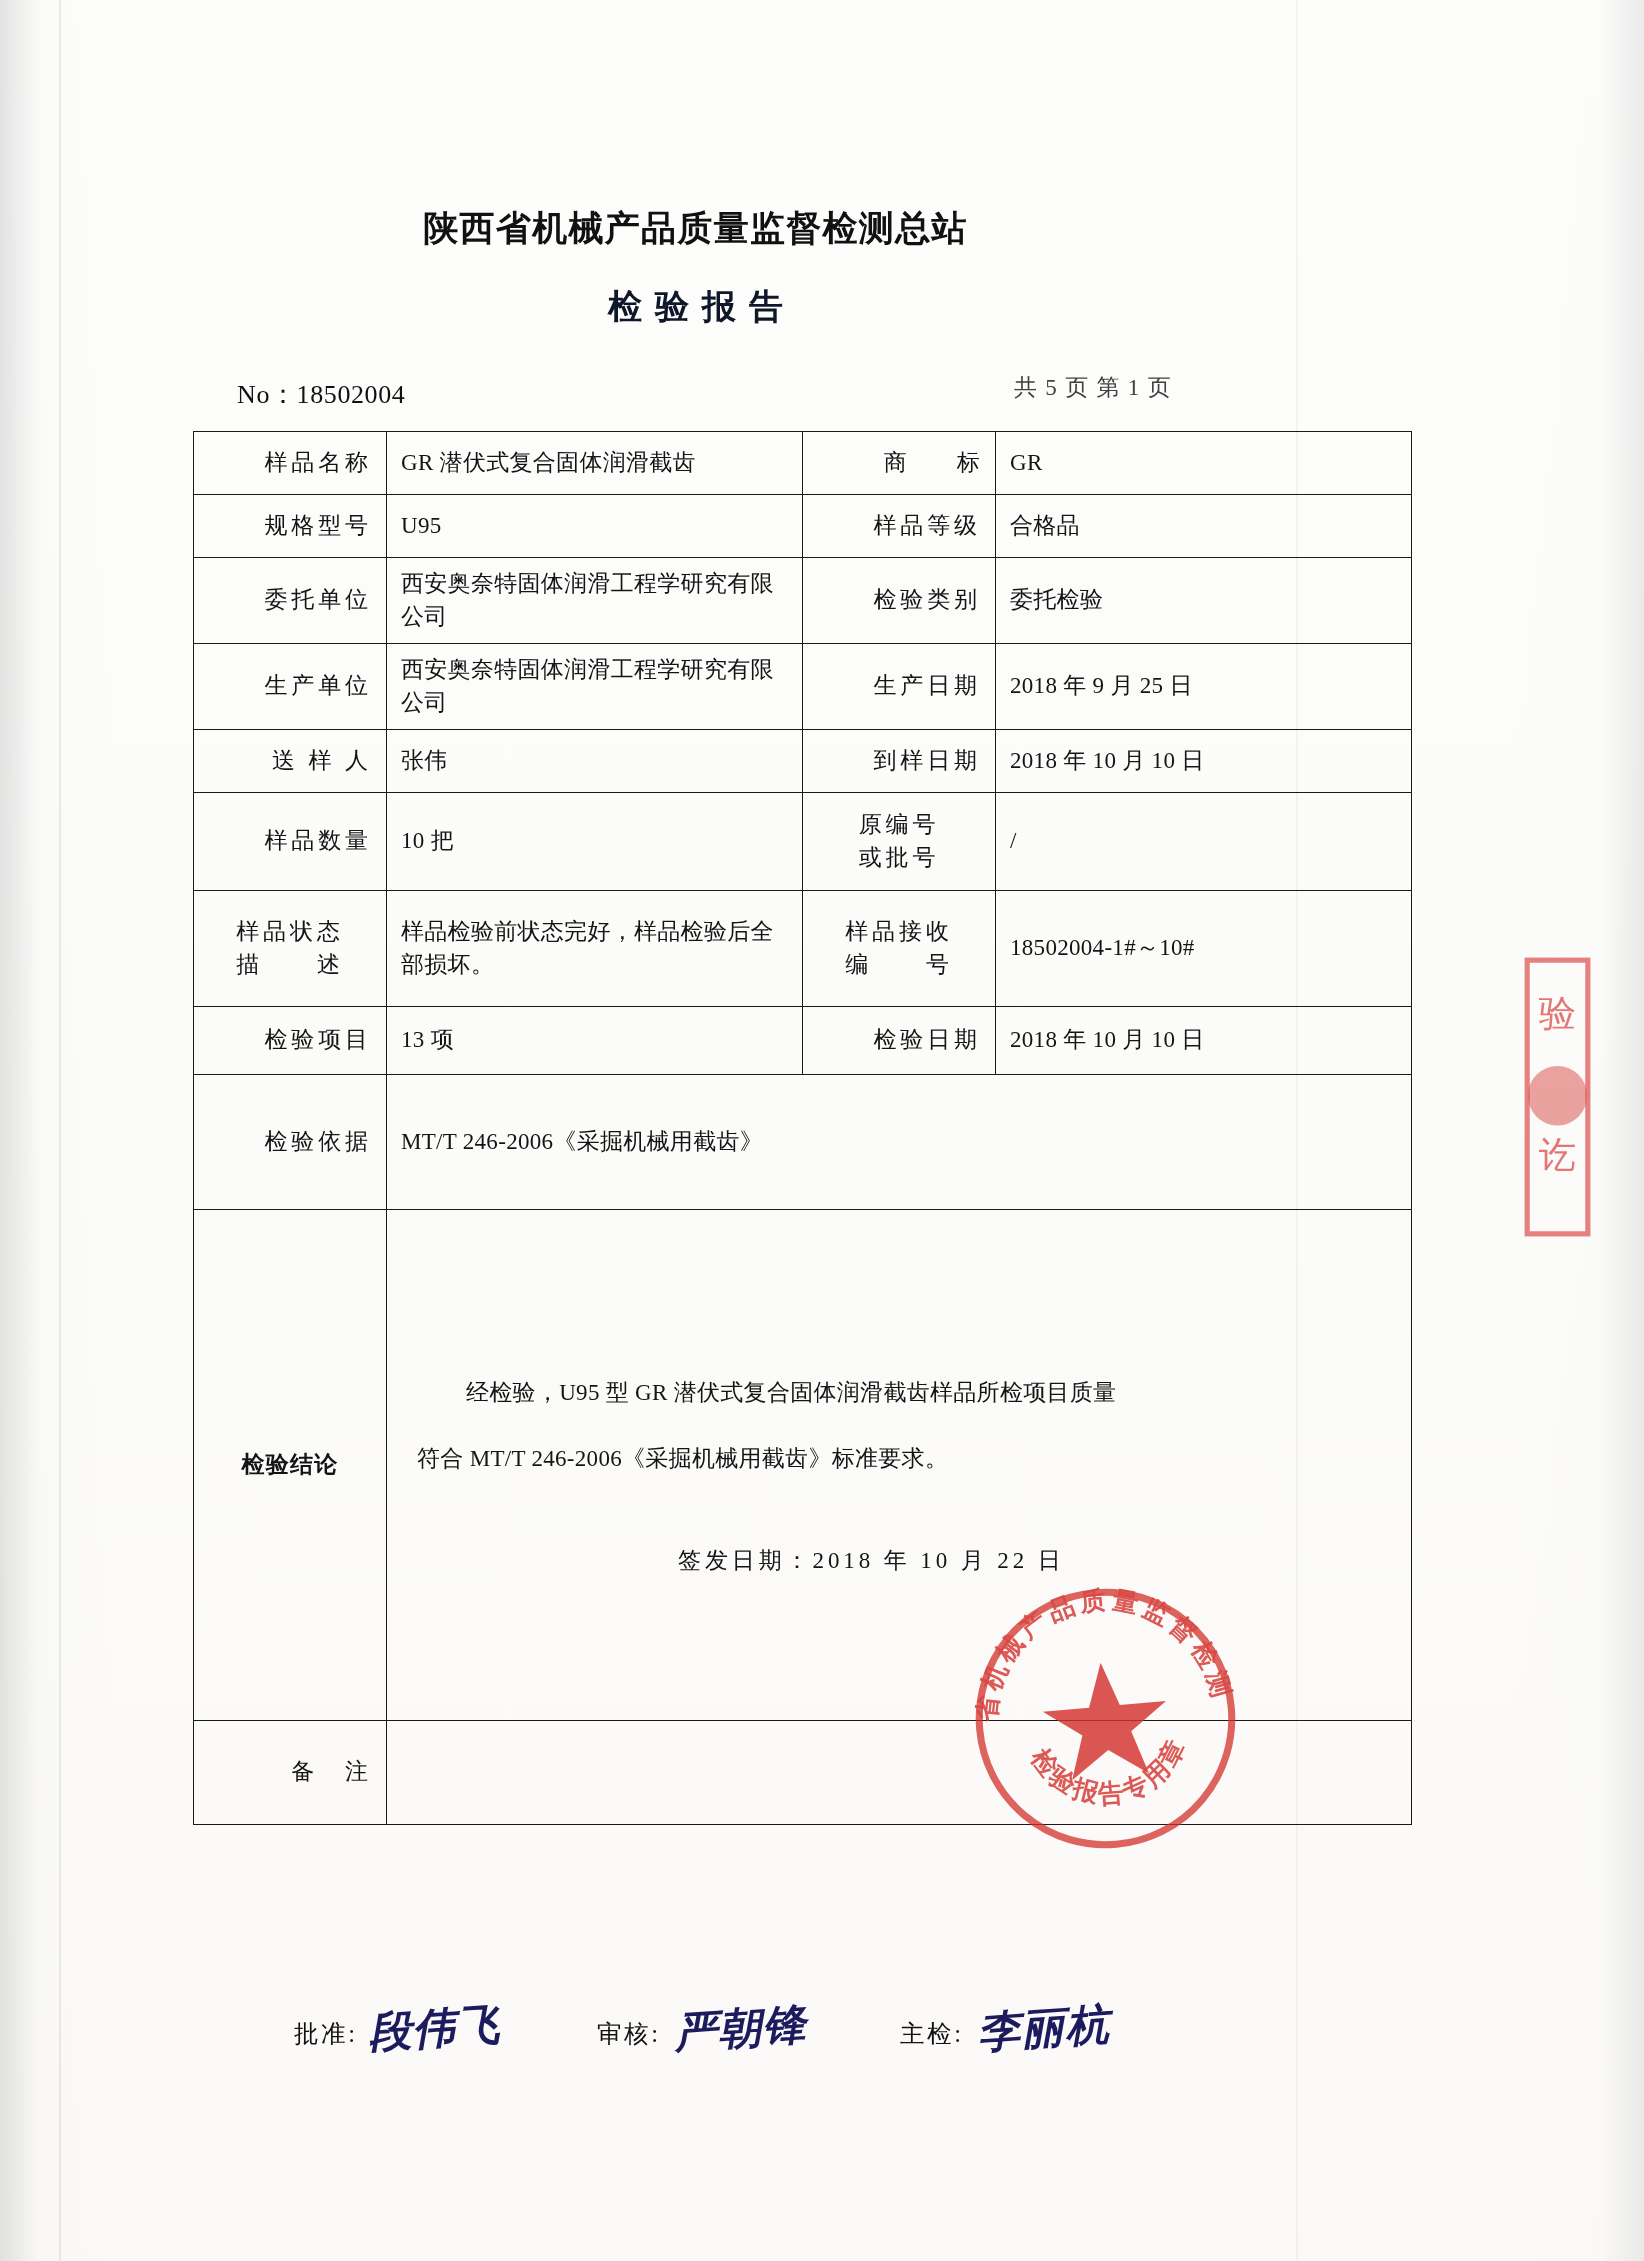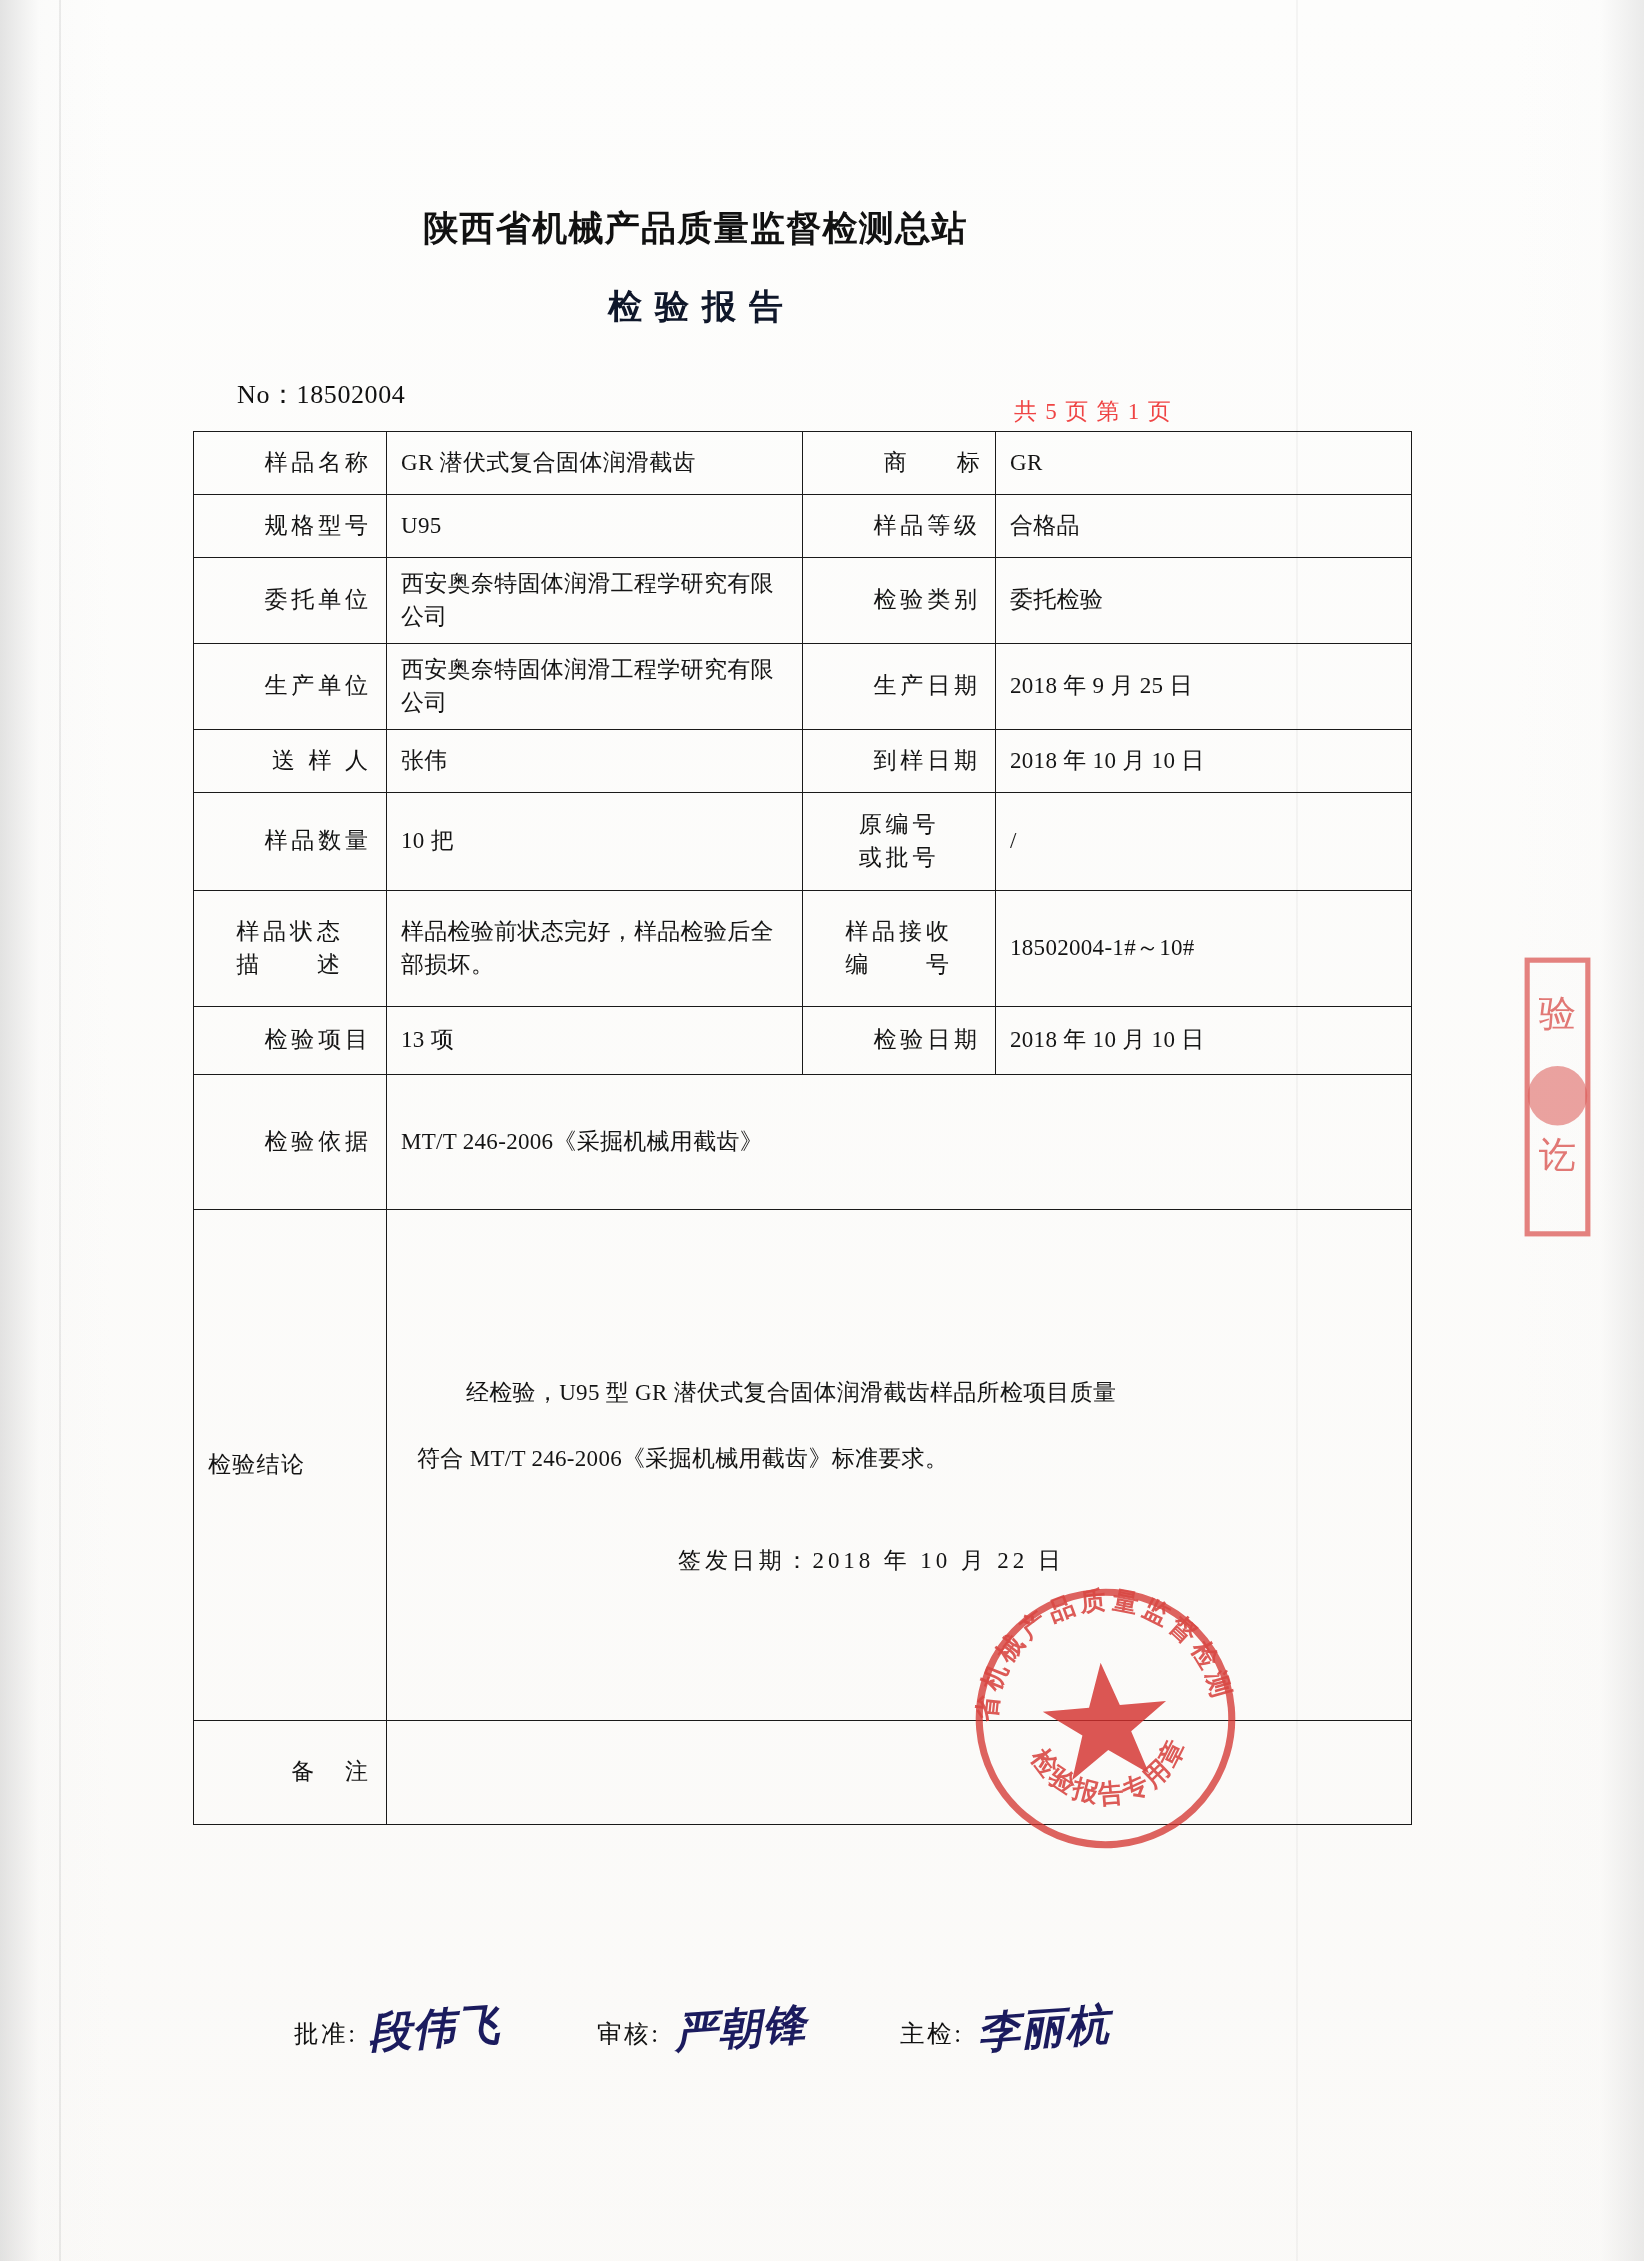--- a/index.html
+++ b/index.html
@@ -71,24 +71,24 @@
     position: absolute;
     left: 237px;
     top: 377px;
     font-size: 26px;
     letter-spacing: 0.6px;
     color: #121212;
   }
   .page-count {
     position: absolute;
     right: 219px;
-    top: 396px;
+    top: 372px;
     font-size: 23px;
     letter-spacing: 1.3px;
-    color: #ef4444;
+    color: #404040;
   }
 
   
   .tbl {
     position: absolute;
     left: 193px;
     top: 431px;
     width: 1219px;
     border-collapse: collapse;
     table-layout: fixed;
@@ -123,24 +123,25 @@
   .r-basis td  { height: 134px; }
   .r-concl td  { height: 510px; }
   .r-remark td { height: 103px; }
 
   .lbl-two {
     text-align: center;
     letter-spacing: 3.9px;
     line-height: 1.5;
   }
   .concl-label {
-    text-align: left;
+    text-align: center;
     letter-spacing: 1.3px;
     line-height: 1.9;
     font-size: 23px;
+    font-weight: bold;
   }
   .concl-body {
     position: relative;
     padding: 0 26px;
   }
   .concl-p {
     margin: 16px;
     font-size: 23px;
     line-height: 2.15;
     text-indent: 49px;

